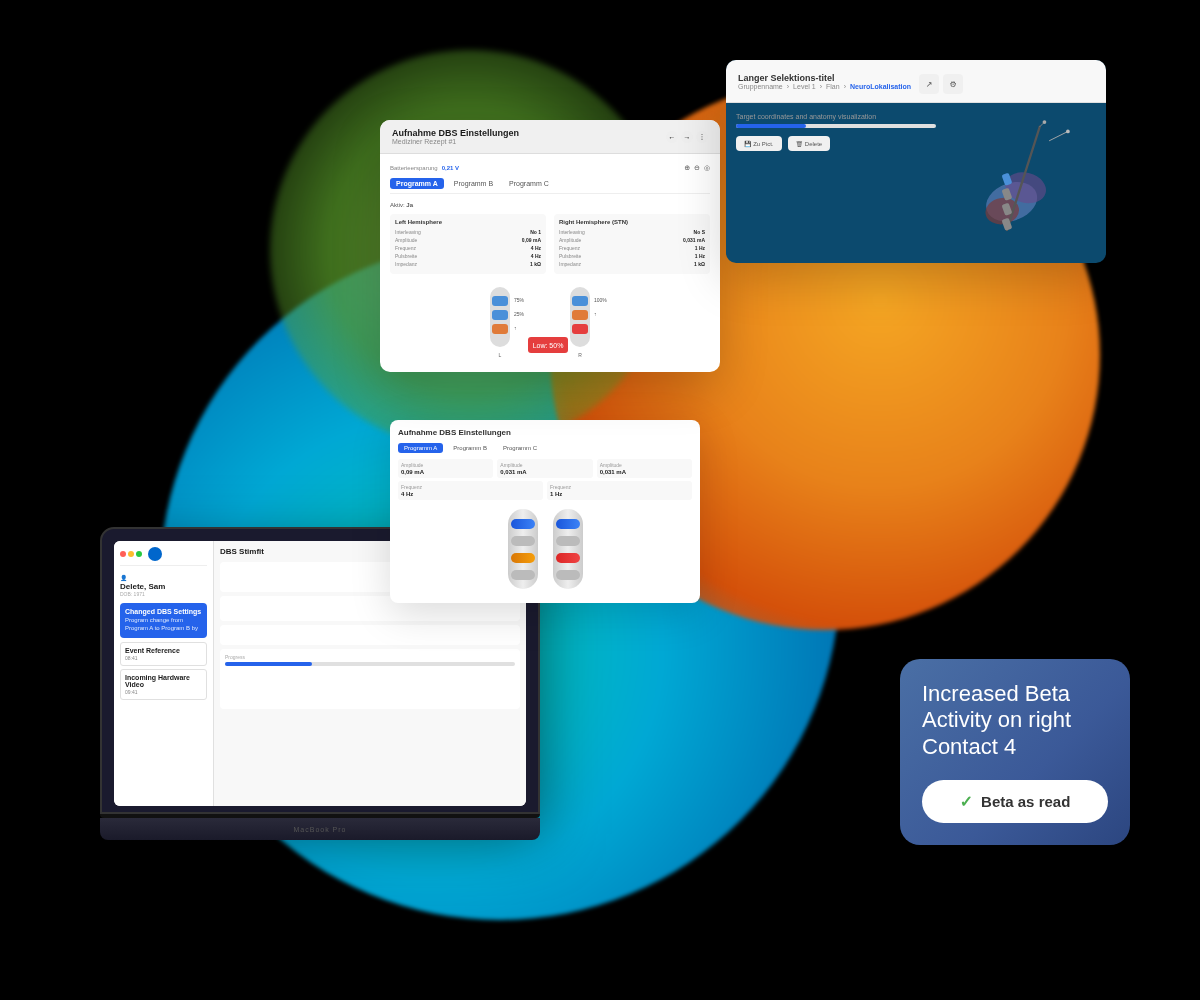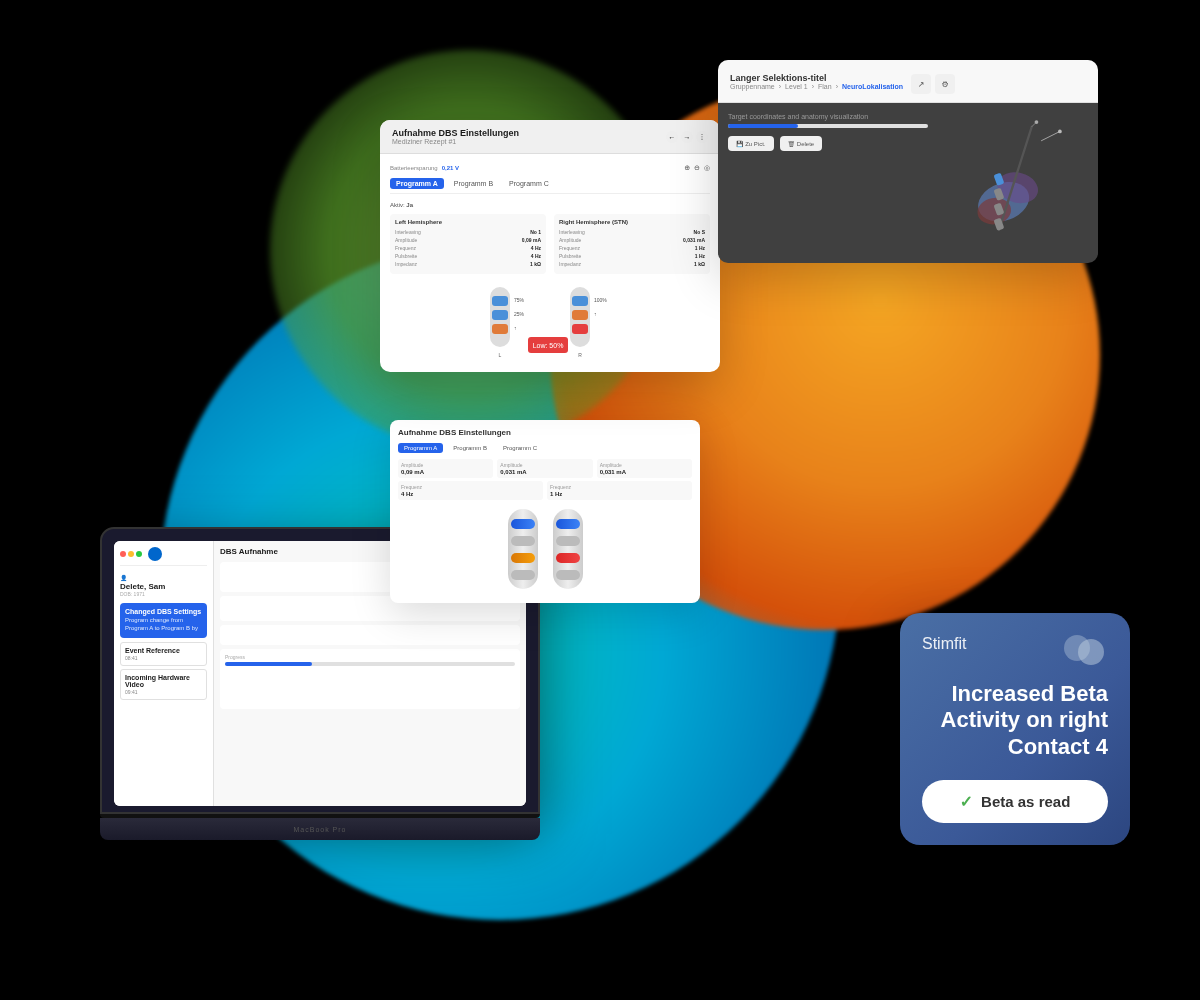--- a/index.html
+++ b/index.html
@@ -314,23 +314,23 @@
       display: flex;
       justify-content: center;
       gap: 20px;
       margin-top: 8px;
     }
 
     
     .floating-card-neuro {
       position: absolute;
       top: 60px;
-      right: 102px;
+      right: 94px;
       width: 380px;
-      background: #404040;
+      background: #0c4a6e;
       border-radius: 10px;
       box-shadow: 0 15px 50px rgba(0,0,0,0.2);
       overflow: hidden;
       z-index: 12;
     }
 
     .neuro-header {
       background: #f8f8f8;
       padding: 8px 12px;
       border-bottom: 1px solid #e0e0e0;
@@ -427,25 +427,24 @@
     }
 
     .stimfit-circle-2 {
       background: #c0cfe0;
       top: 4px;
       left: 14px;
     }
 
     .stimfit-message {
       font-size: 22px;
-      font-weight: 700;
+      font-weight: 400;
       line-height: 1.2;
       margin-bottom: 20px;
       color: #fff;
-      text-align: right;
     }
 
     .mark-as-read-btn {
       background: #fff;
       border: none;
       border-radius: 30px;
       padding: 12px 24px;
       font-size: 15px;
       font-weight: 600;
       color: #333;
@@ -617,21 +616,21 @@
             <div class="small-item-text">08:41</div>
           </div>
 
           <div class="small-item">
             <div class="small-item-title">Incoming Hardware Video</div>
             <div class="small-item-text">09:41</div>
           </div>
         </div>
 
         <div class="app-main">
-          <div class="main-header">DBS Aufnahme</div>
+          <div class="main-header">DBS Stimfit</div>
           <div class="main-section" style="height:30px;"></div>
           <div class="main-section" style="height:25px;"></div>
           <div class="main-section" style="height:20px;"></div>
           <div class="main-section" style="height:60px;">
             <div style="font-size:5px;color:#aaa;margin-bottom:2px;">Progress</div>
             <div class="progress-bar-track">
               <div class="progress-bar-fill"></div>
             </div>
           </div>
         </div>
@@ -811,27 +810,20 @@
         <circle cx="105" cy="5" r="2" fill="#aaa"></circle>
 
         <line x1="110" y1="25" x2="130" y2="15" stroke="#aaa" stroke-width="1"></line>
         <circle cx="130" cy="15" r="2" fill="#bbb"></circle>
       </svg>
     </div>
   </div>
 </div>
 
 <div class="stimfit-card">
-  <div class="stimfit-header">
-    <div class="stimfit-brand">Stimfit</div>
-    <div class="stimfit-circles">
-      <div class="stimfit-circle stimfit-circle-1"></div>
-      <div class="stimfit-circle stimfit-circle-2"></div>
-    </div>
-  </div>
   <div class="stimfit-message">Increased Beta Activity on right Contact 4</div>
   <button class="mark-as-read-btn">
     <span class="check-icon">✓</span>
     <span>Beta as read</span>
   </button>
 </div>
 
 <div class="floating-card-dbs2">
   <div class="dbs2-header">Aufnahme DBS Einstellungen</div>
   <div style="display:flex;gap:4px;margin-bottom:6px;">

